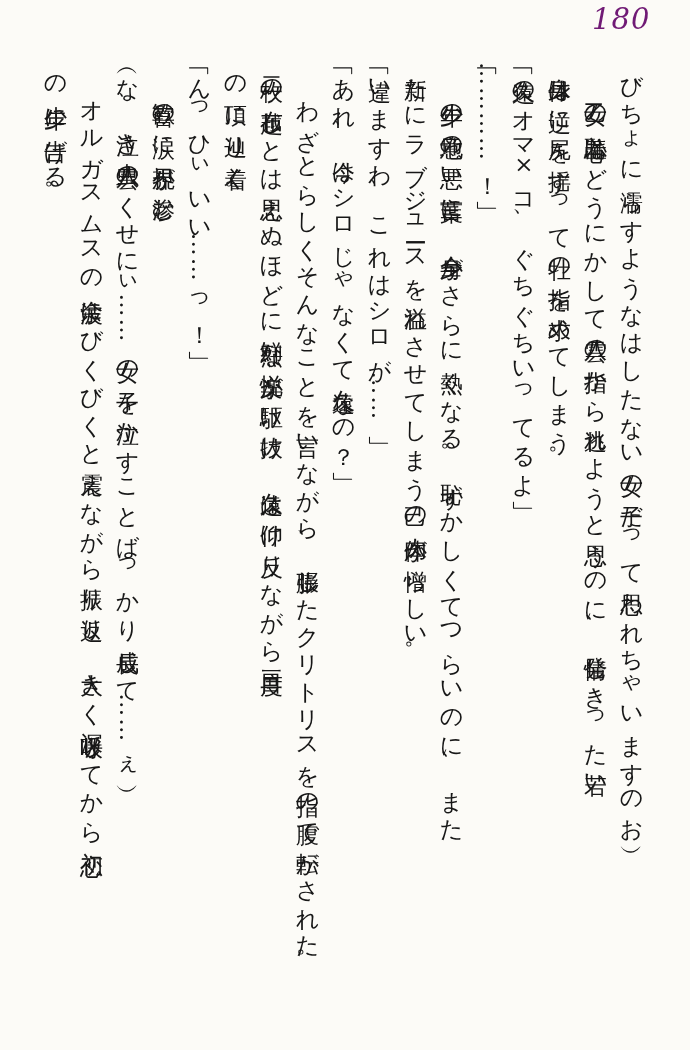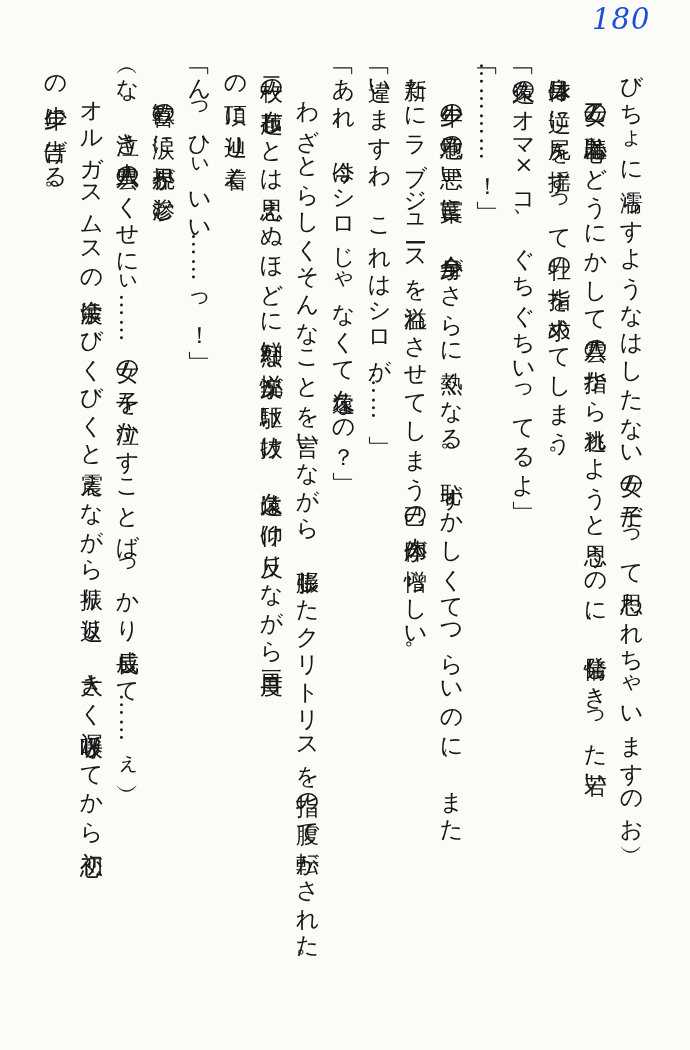--- a/index.html
+++ b/index.html
@@ -15,21 +15,21 @@
     overflow: hidden;
     font-family: "DejaVu Serif", serif;
   }
   .folio {
     position: absolute;
     top: 2px;
     left: 592px;
     font-style: italic;
     font-size: 29px;
     letter-spacing: 1px;
-    color: #1d4ed8;
+    color: #701a75;
   }
   .text-block {
     position: absolute;
     top: 60px;
     right: 40px;
     writing-mode: vertical-rl;
     -webkit-writing-mode: vertical-rl;
     text-orientation: mixed;
     font-size: 23px;
     line-height: 36px;

